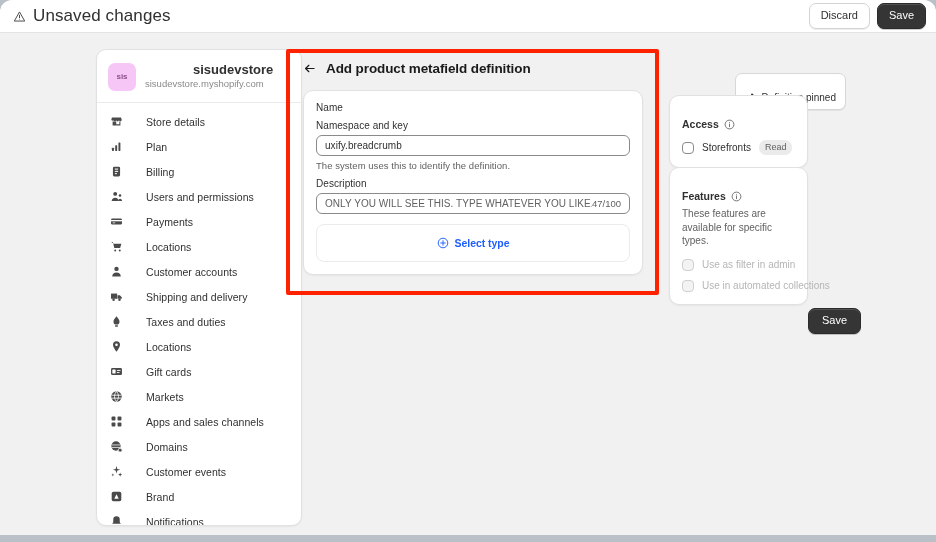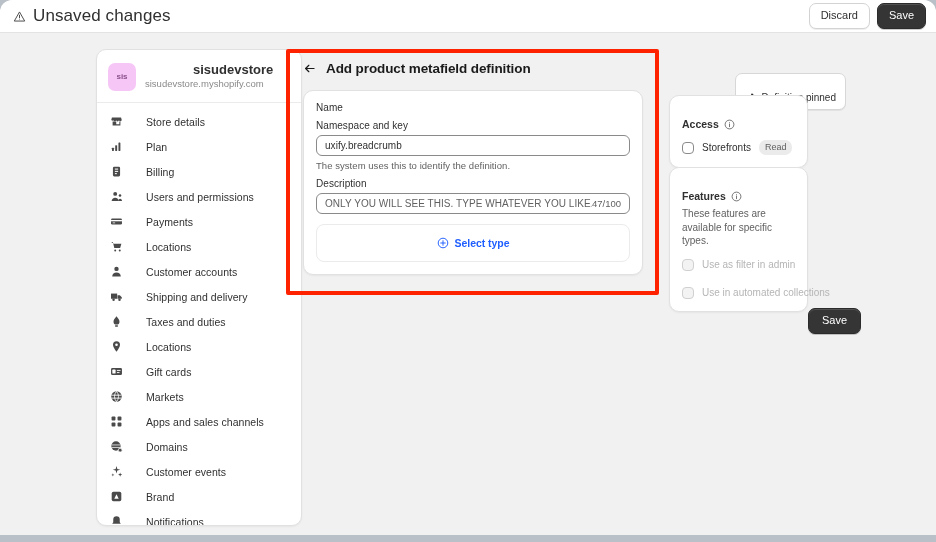--- a/index.html
+++ b/index.html
@@ -149,21 +149,21 @@
   }
   #pinned-btn .pin-ico { width: 11px; height: 11px; display: block; }
   #pinned-btn .lbl { font-size: 10px; color: #303030; white-space: nowrap; }
   .side-card { position: absolute; left: 3px; width: 139px; padding: 22px 12px 12px; }
   #access-card { top: 46px; }
   #features-card { top: 118px; }
   .card-title-row { display: flex; align-items: center; gap: 5px; margin-bottom: 10px; }
   .card-title { font-size: 10.5px; font-weight: bold; color: #303030; }
   .info-ico { width: 11px; height: 11px; display: block; cursor: pointer; }
   .card-sub { font-size: 10px; color: #616161; line-height: 1.35; margin: -5px 0 11px 0; }
-  .cb-row { display: flex; align-items: center; gap: 8px; margin-bottom: 16px; cursor: pointer; }
+  .cb-row { display: flex; align-items: center; gap: 8px; margin-bottom: 9px; cursor: pointer; }
   .cb-row:last-child { margin-bottom: 0; }
   .cb-box {
     width: 12px; height: 12px; flex: 0 0 12px;
     border: 1px solid #8a8a8a; border-radius: 4px; background: #fff;
   }
   .cb-label { font-size: 10px; color: #303030; white-space: nowrap; }
   .badge {
     font-size: 9px; color: #616161;
     background: #ebebeb; border-radius: 7px;
     padding: 2px 6px 3px;

